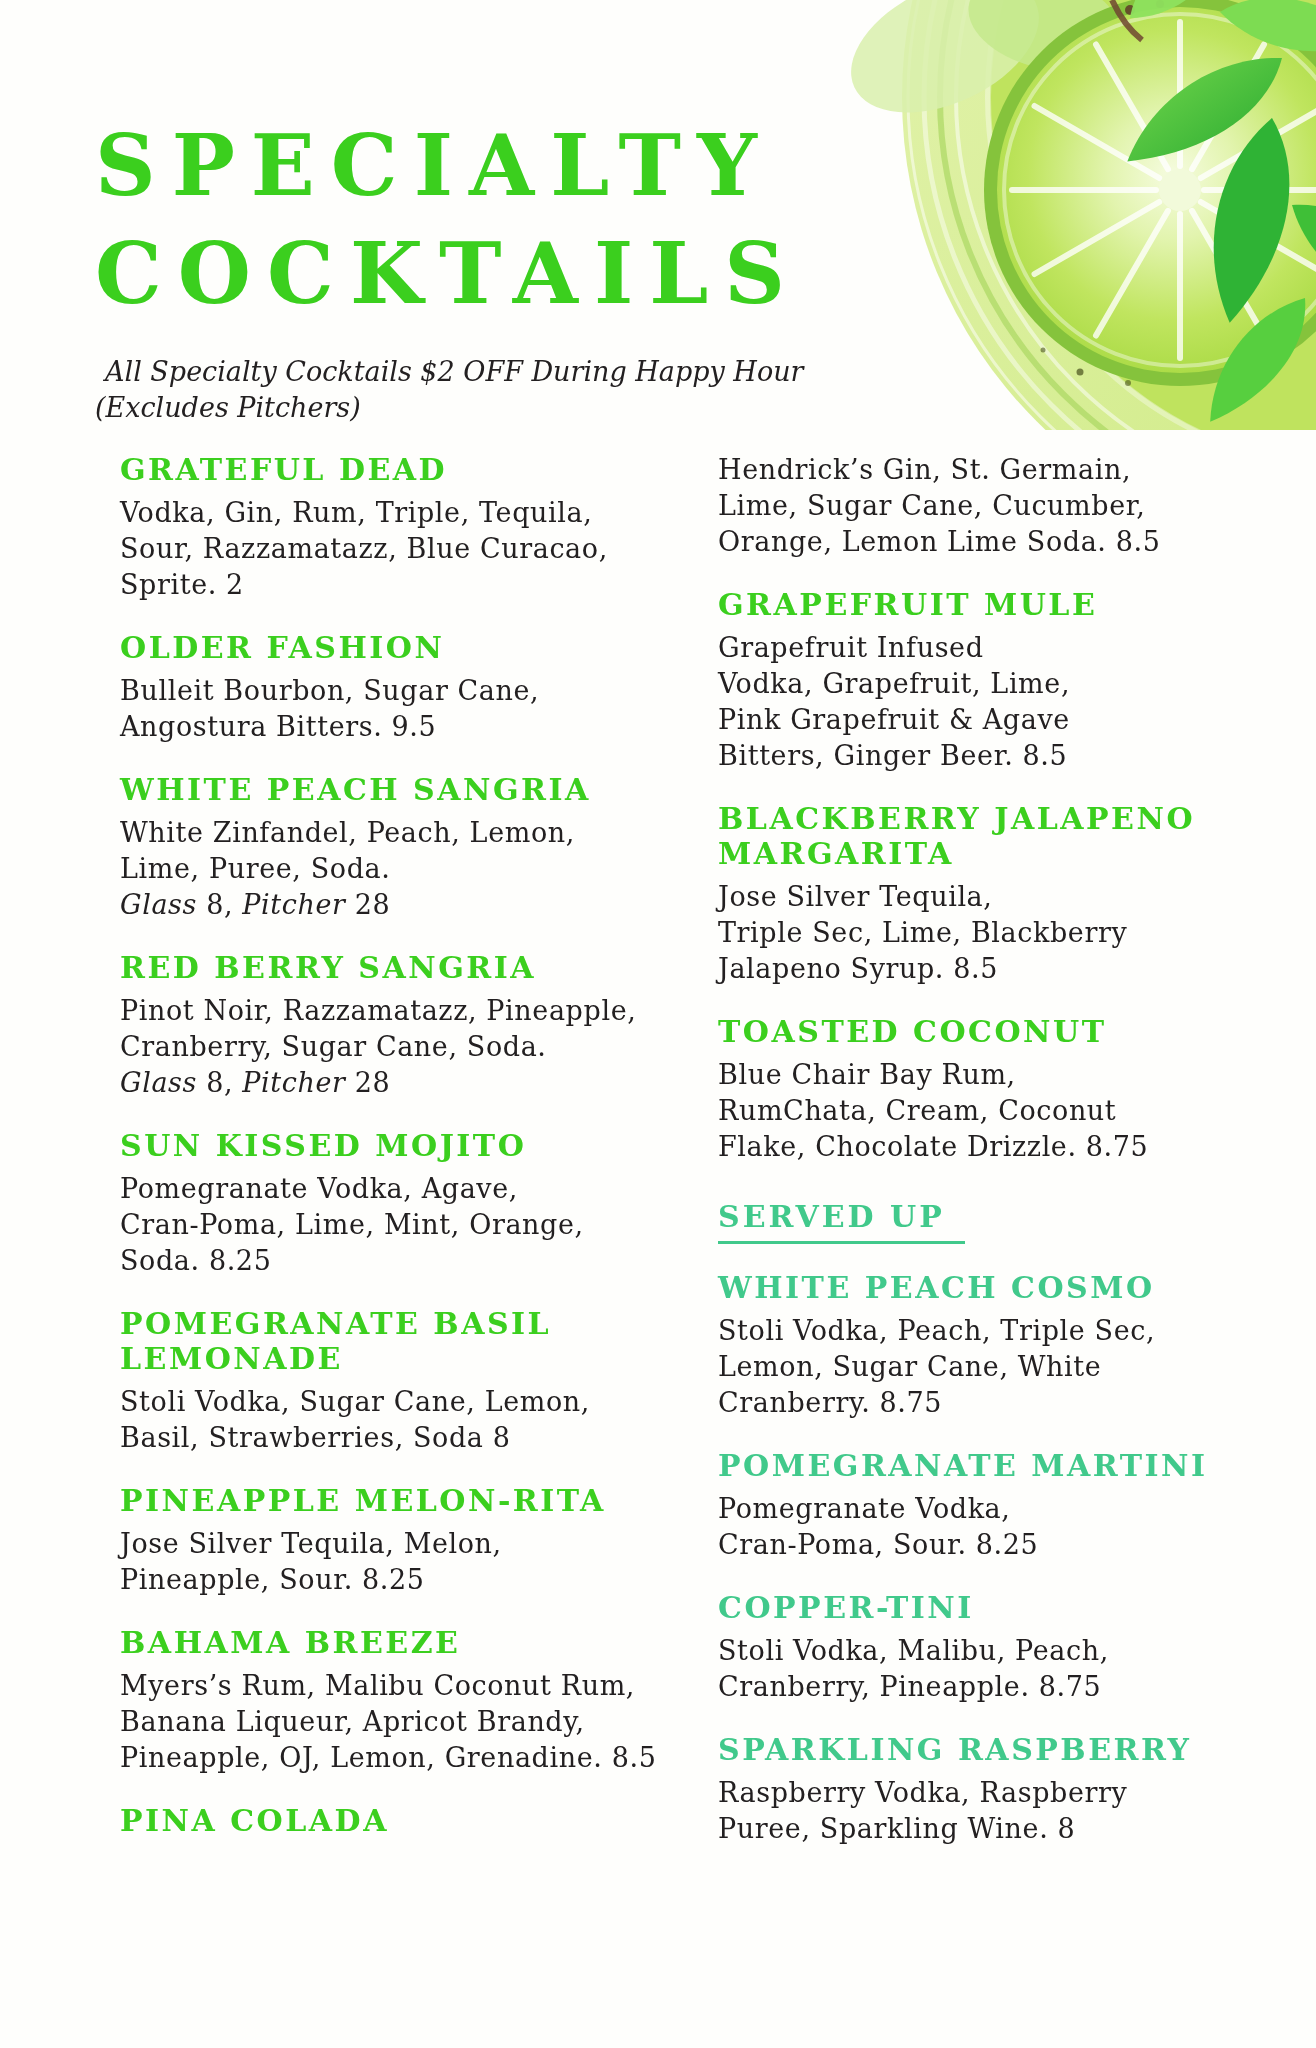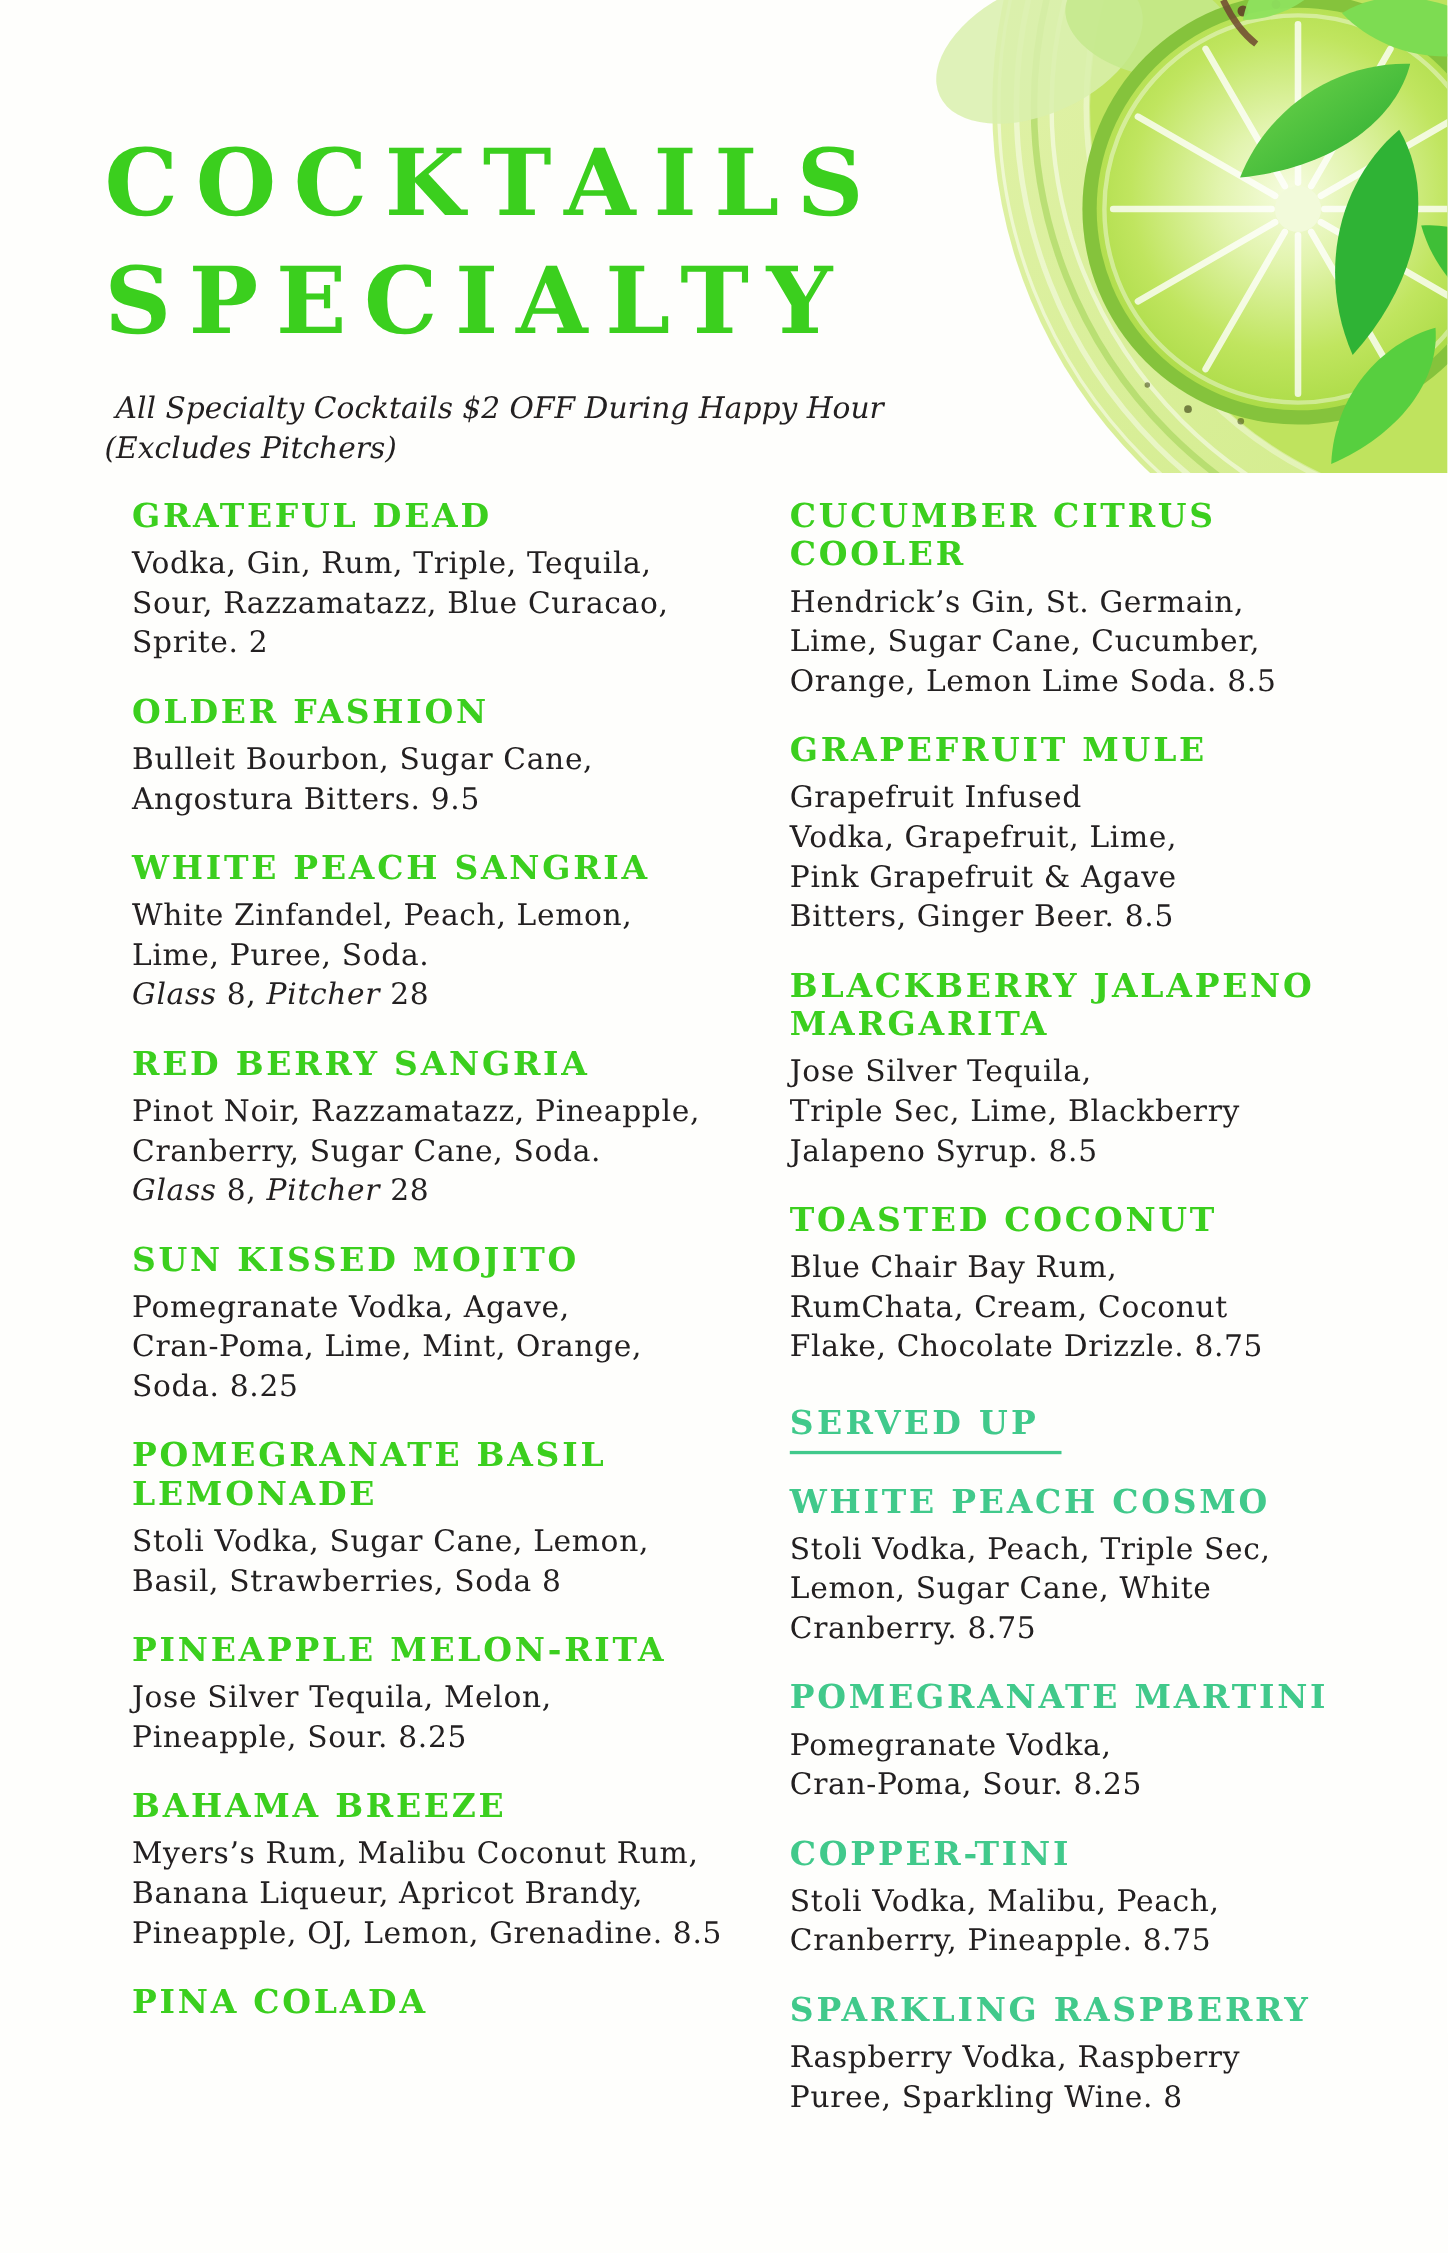--- a/index.html
+++ b/index.html
@@ -158,22 +158,22 @@
       <path d="M0 0 C 14 -34, 52 -52, 96 -46 C 74 -6, 34 10, 0 0 Z" fill="url(#leafGrad)" transform="translate(622,58) rotate(168) scale(1.8,1.5)"></path>
       <path d="M0 0 C 14 -34, 52 -52, 96 -46 C 74 -6, 34 10, 0 0 Z" fill="#2fb335" transform="translate(612,118) rotate(125) scale(2.0,1.8)"></path>
       <path d="M0 0 C 14 -34, 52 -52, 96 -46 C 74 -6, 34 10, 0 0 Z" fill="#3fbf37" transform="translate(632,205) rotate(60) scale(1.6,1.4)"></path>
       <path d="M0 0 C 14 -34, 52 -52, 96 -46 C 74 -6, 34 10, 0 0 Z" fill="#57cf3f" transform="translate(645,298) rotate(150) scale(1.5,1.3)"></path>
     </g>
   </svg>
 
   <div class="content">
     <header>
       <h1>
+        <span class="t-line">SPECIALTY</span>
         <span class="t-line">COCKTAILS</span>
-        <span class="t-line">SPECIALTY</span>
       </h1>
       <p class="subtitle">
         <span class="sub-line first">All Specialty Cocktails $2 OFF During Happy Hour</span>
         <span class="sub-line">(Excludes Pitchers)</span>
       </p>
     </header>
 
     <main class="menu">
       <section class="col" id="col-left">
   <article class="item">
@@ -229,22 +229,20 @@
 Banana Liqueur, Apricot Brandy,
 Pineapple, OJ, Lemon, Grenadine. 8.5</p>
   </article>
 
   <article class="item">
     <h3 class="item-name">PINA COLADA</h3>
   </article>
 </section>
       <section class="col" id="col-right">
   <article class="item">
-    <h3 class="item-name">CUCUMBER CITRUS
-COOLER</h3>
     <p class="item-desc">Hendrick’s Gin, St. Germain,
 Lime, Sugar Cane, Cucumber,
 Orange, Lemon Lime Soda. 8.5</p>
   </article>
 
   <article class="item">
     <h3 class="item-name">GRAPEFRUIT MULE</h3>
     <p class="item-desc">Grapefruit Infused
 Vodka, Grapefruit, Lime,
 Pink Grapefruit &amp; Agave

